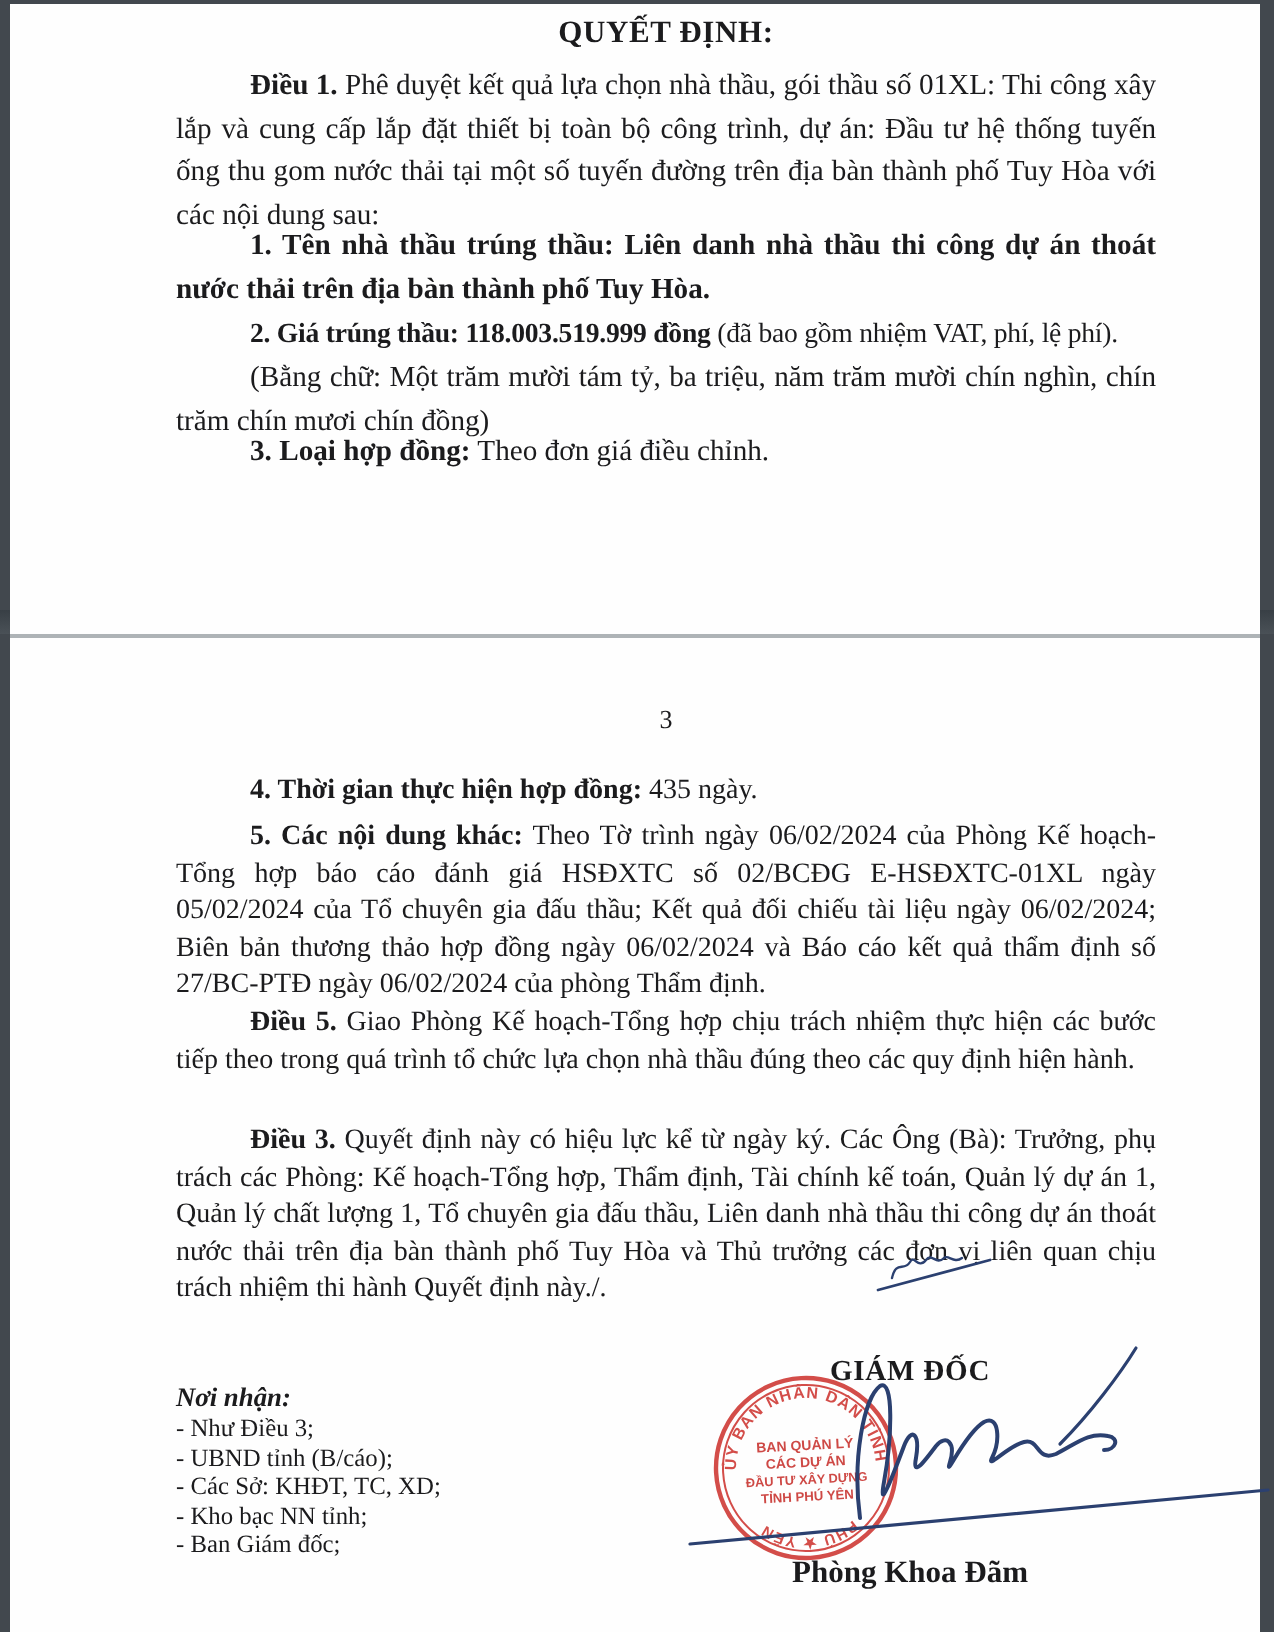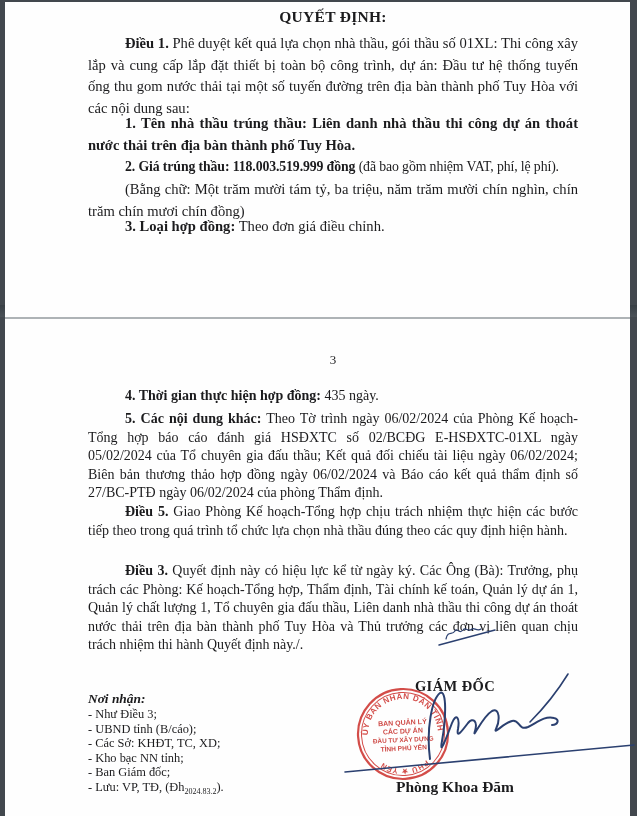--- a/index.html
+++ b/index.html
@@ -68,21 +68,20 @@
       <path d="M13,16 C15,7 19,13 22,8 C24,4 26,12 30,7 C33,3 35,10 39,6 C41,4 44,9 48,6" stroke="#2b4070" stroke-width="1.2" fill="none" stroke-linecap="round"></path>
     </svg>
 
     <div class="recipients">
       <div class="r-title">Nơi nhận:</div>
       <div>- Như Điều 3;</div>
       <div>- UBND tỉnh (B/cáo);</div>
       <div>- Các Sở: KHĐT, TC, XD;</div>
       <div>- Kho bạc NN tỉnh;</div>
       <div>- Ban Giám đốc;</div>
-      <div><span>- Lưu: VP, TĐ, (Đh</span><sub>2024.83.2</sub><span>).</span></div>
     </div>
 
     <div class="sig-title">GIÁM ĐỐC</div>
 
     <svg class="stamp" width="96" height="96" viewBox="0 0 96 96">
       <g transform="rotate(-3 48 48)">
         <circle cx="48" cy="48" r="45" fill="none" stroke="#cf3a36" stroke-width="2.2"></circle>
         <circle cx="48" cy="48" r="41.5" fill="none" stroke="#cf3a36" stroke-width="1"></circle>
         <defs>
           <path id="arcTop" d="M 14.2,57.1 A 35,35 0 1 1 81.8,57.1" fill="none"></path>

